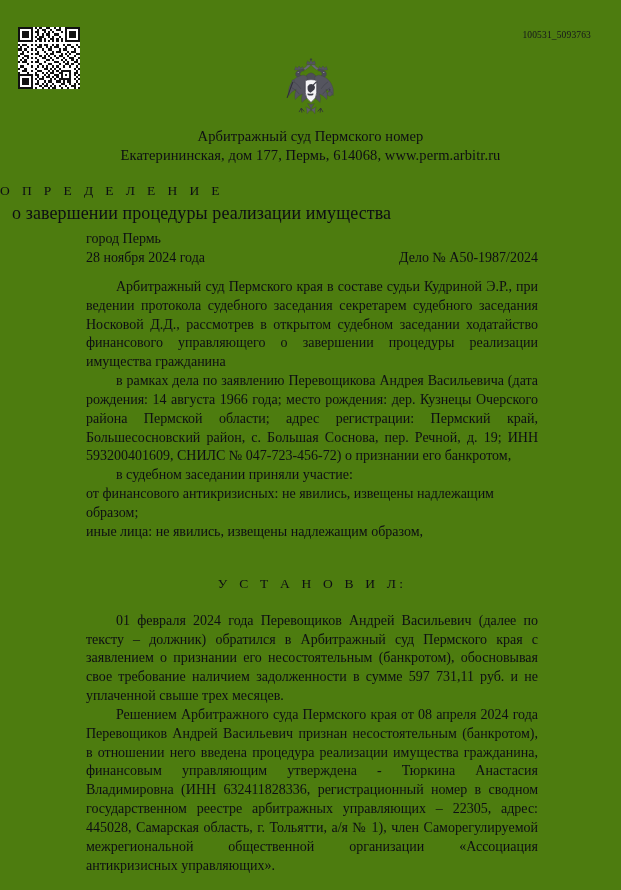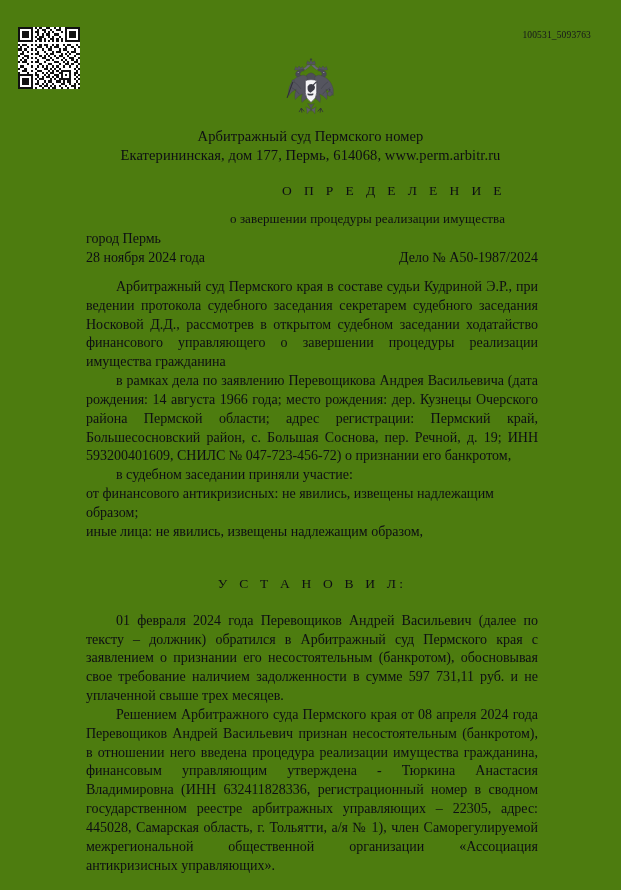--- a/index.html
+++ b/index.html
@@ -80,31 +80,32 @@
     font-size: 14.5px;
     letter-spacing: 0.1px;
   }
 
   
   .doc-title-block {
     position: absolute;
     top: 183px;
     left: 0;
     width: 505px;
-    text-align: right;
+    text-align: left;
   }
   .doc-title {
     font-size: 13.5px;
     letter-spacing: 3.4px;
     word-spacing: 2px;
   }
   .doc-subtitle {
-    font-size: 13px;
-    margin-top: 12px;
+    font-size: 18px;
+    margin-top: 4px;
     letter-spacing: 0.1px;
+    padding-left: 12px;
   }
 
   
   .meta-block {
     position: absolute;
     top: 230px;
     left: 86px;
     width: 452px;
     font-size: 14px;
     line-height: 1.34;

